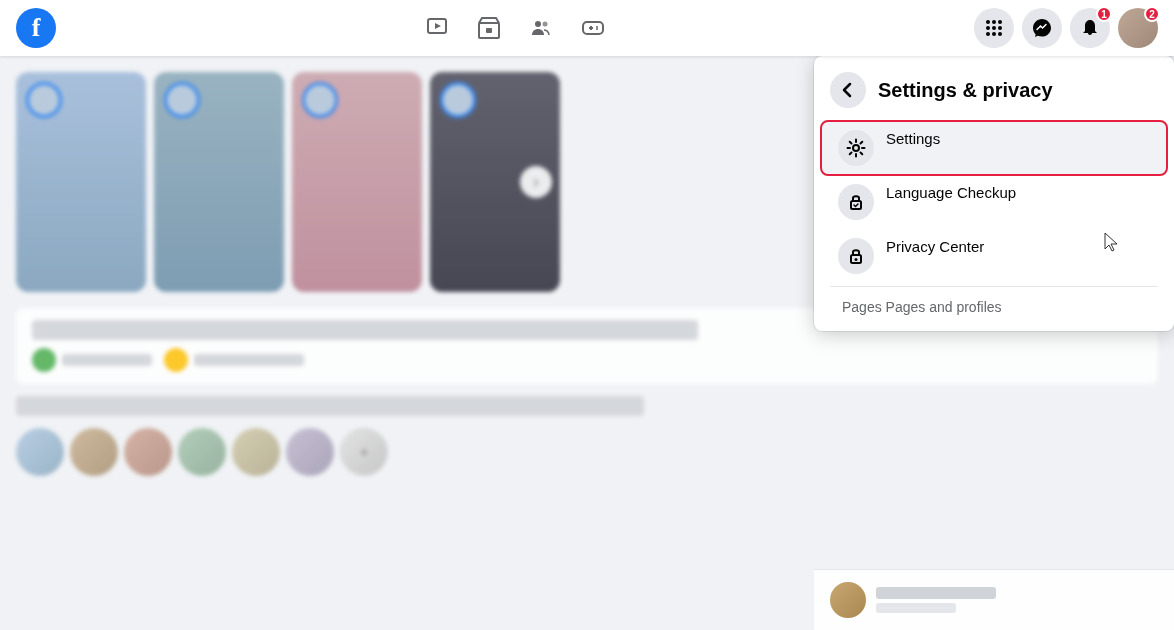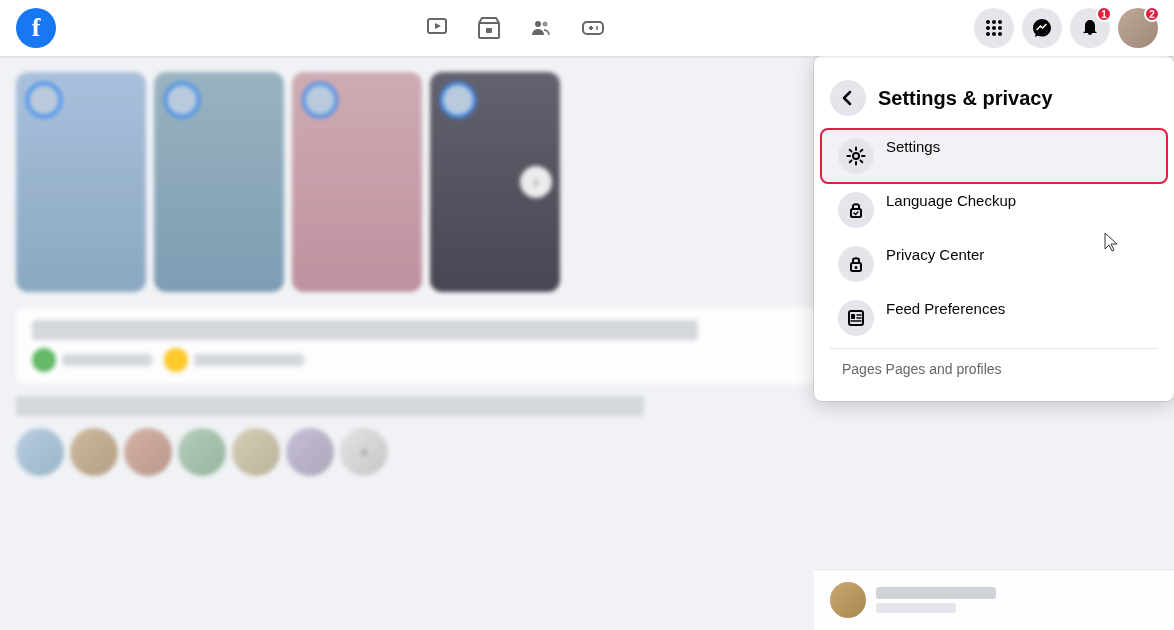--- a/index.html
+++ b/index.html
@@ -231,21 +231,21 @@
     .sa6 { background: linear-gradient(135deg, #c0b8d0, #a098b0); }
     .sa7 { background: linear-gradient(135deg, #e0e0e0, #c0c0c0); border: 1px solid #ccc; }
     .dropdown-panel {
       position: absolute;
       top: 0;
       right: 0;
       width: 360px;
       background: #fff;
       border-radius: 8px;
       box-shadow: 0 4px 20px rgba(0,0,0,0.2), 0 0 0 1px rgba(0,0,0,0.08);
-      padding: 16px 0;
+      padding: 8px 0;
       overflow: hidden;
     }
 
     .panel-header {
       display: flex;
       align-items: center;
       padding: 8px 16px 12px 16px;
       gap: 12px;
     }
     .back-btn {
@@ -480,32 +480,20 @@
           <svg width="20" height="20" viewBox="0 0 20 20">
             <rect x="5" y="9" width="10" height="8" rx="1.5" fill="none" stroke="#050505" stroke-width="2"></rect>
             <path d="M7 9 L7 6 C7 3.8 13 3.8 13 6 L13 9" fill="none" stroke="#050505" stroke-width="2"></path>
             <circle cx="10" cy="13.5" r="1.5" fill="#050505"></circle>
           </svg>
         </div>
         <span class="menu-item-label">Privacy Center</span>
       </div>
 
 
-      <div class="menu-item">
-        <div class="menu-icon-wrap">
-          <svg width="20" height="20" viewBox="0 0 20 20">
-            <rect x="3" y="3" width="14" height="14" rx="2" fill="none" stroke="#050505" stroke-width="2"></rect>
-            <rect x="5" y="6" width="4" height="5" fill="#050505" rx="0.5"></rect>
-            <line x1="11" y1="7" x2="15" y2="7" stroke="#050505" stroke-width="1.5" stroke-linecap="round"></line>
-            <line x1="11" y1="10" x2="15" y2="10" stroke="#050505" stroke-width="1.5" stroke-linecap="round"></line>
-            <line x1="5" y1="13" x2="15" y2="13" stroke="#050505" stroke-width="1.5" stroke-linecap="round"></line>
-          </svg>
-        </div>
-        <span class="menu-item-label">Feed Preferences</span>
-      </div>
 
 
       <div style="height:1px;background:#e4e6eb;margin:4px 16px;"></div>
 
       <div style="padding:8px 28px;color:#65676b;font-size:14px;">
         <span>Pages Pages and profiles</span>
       </div>
 
     </div>
 

